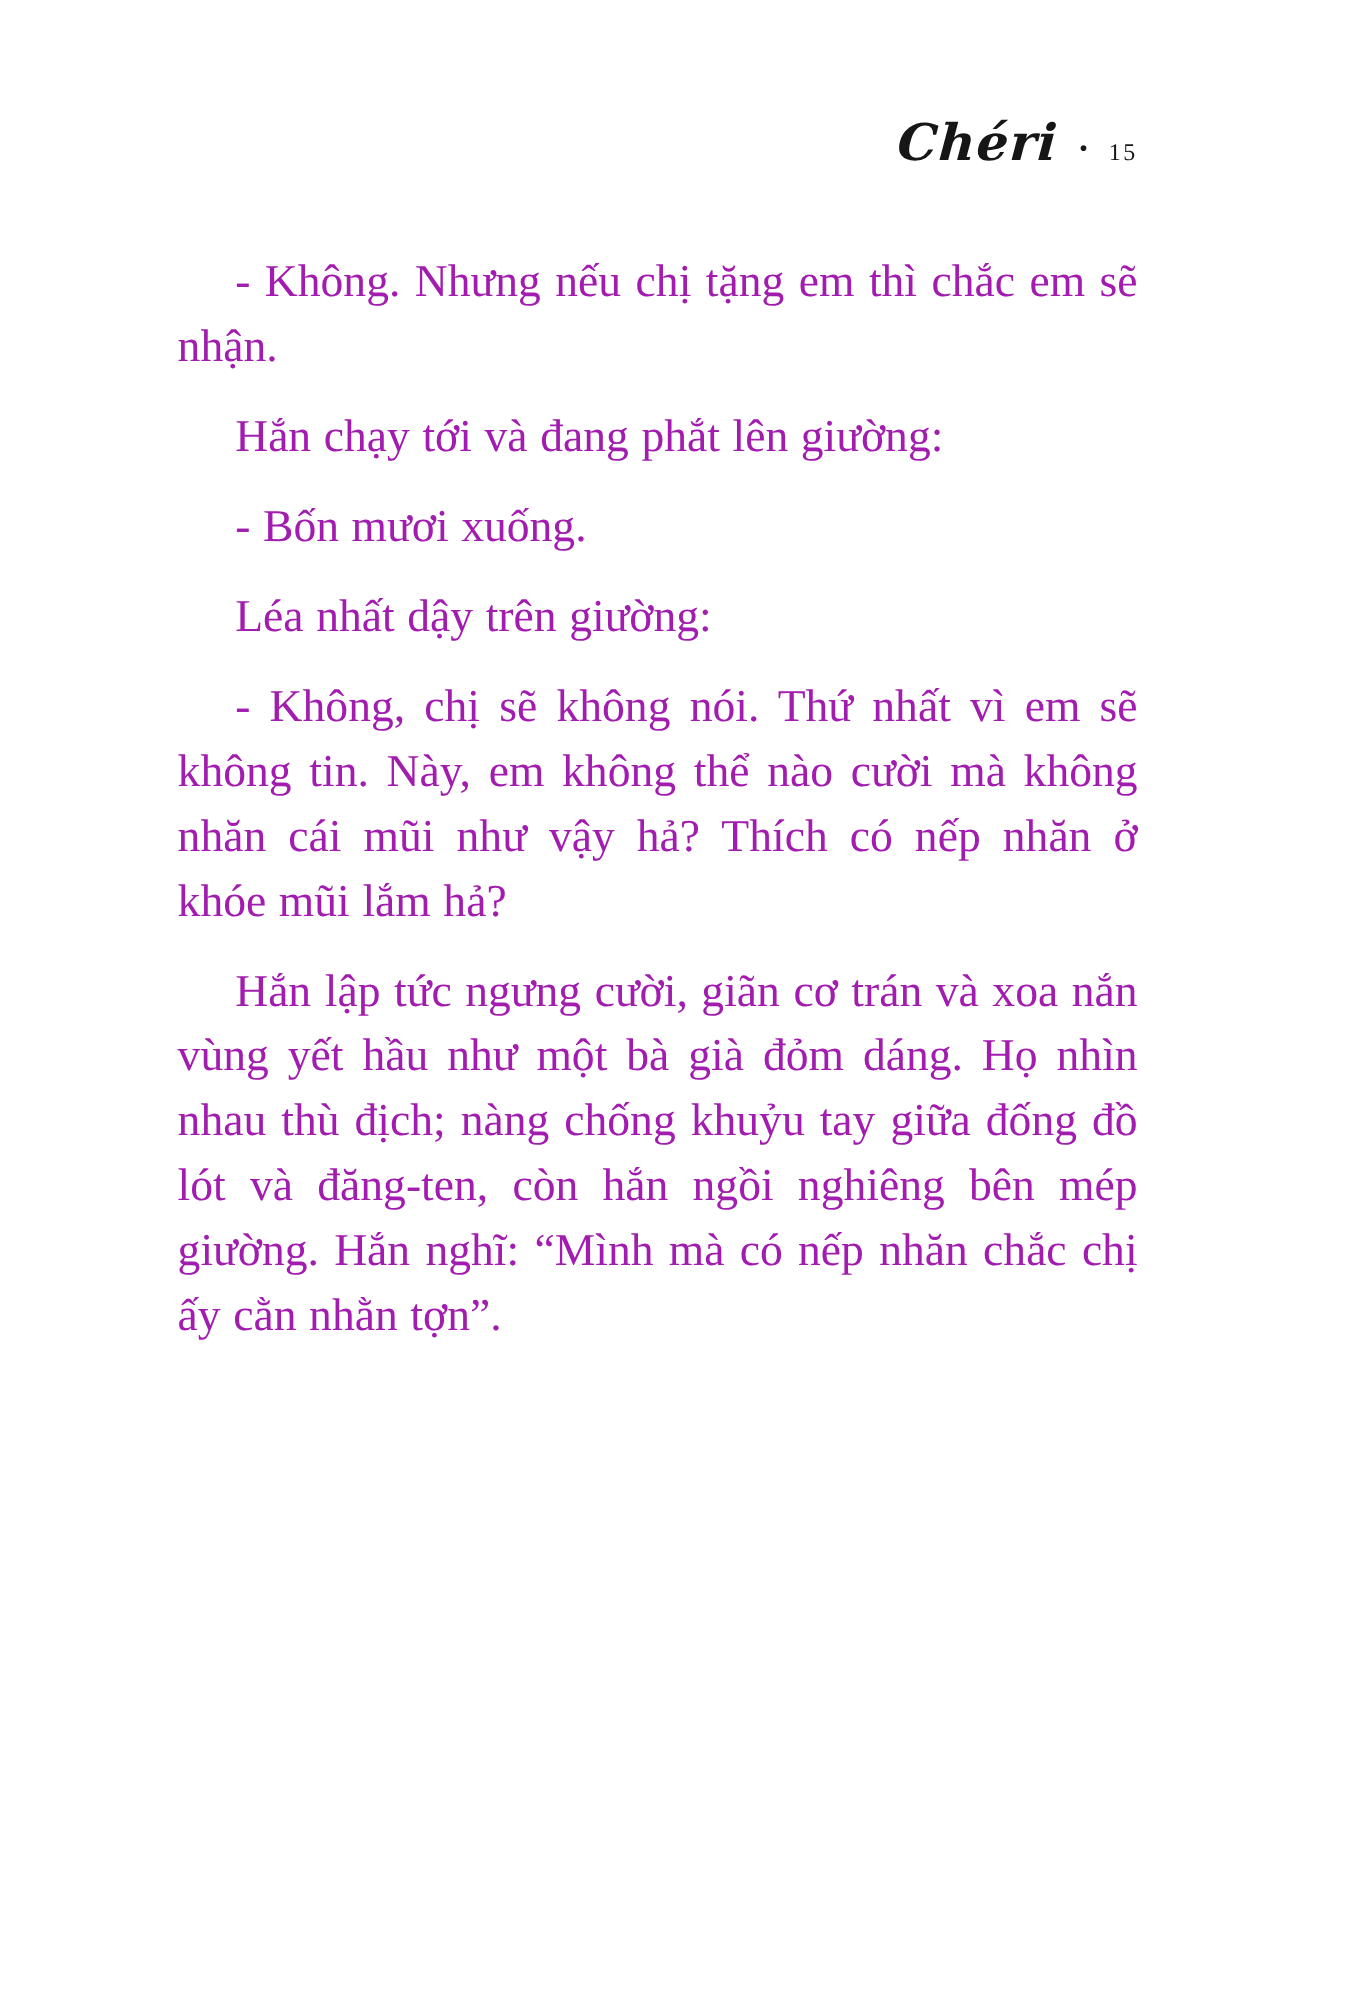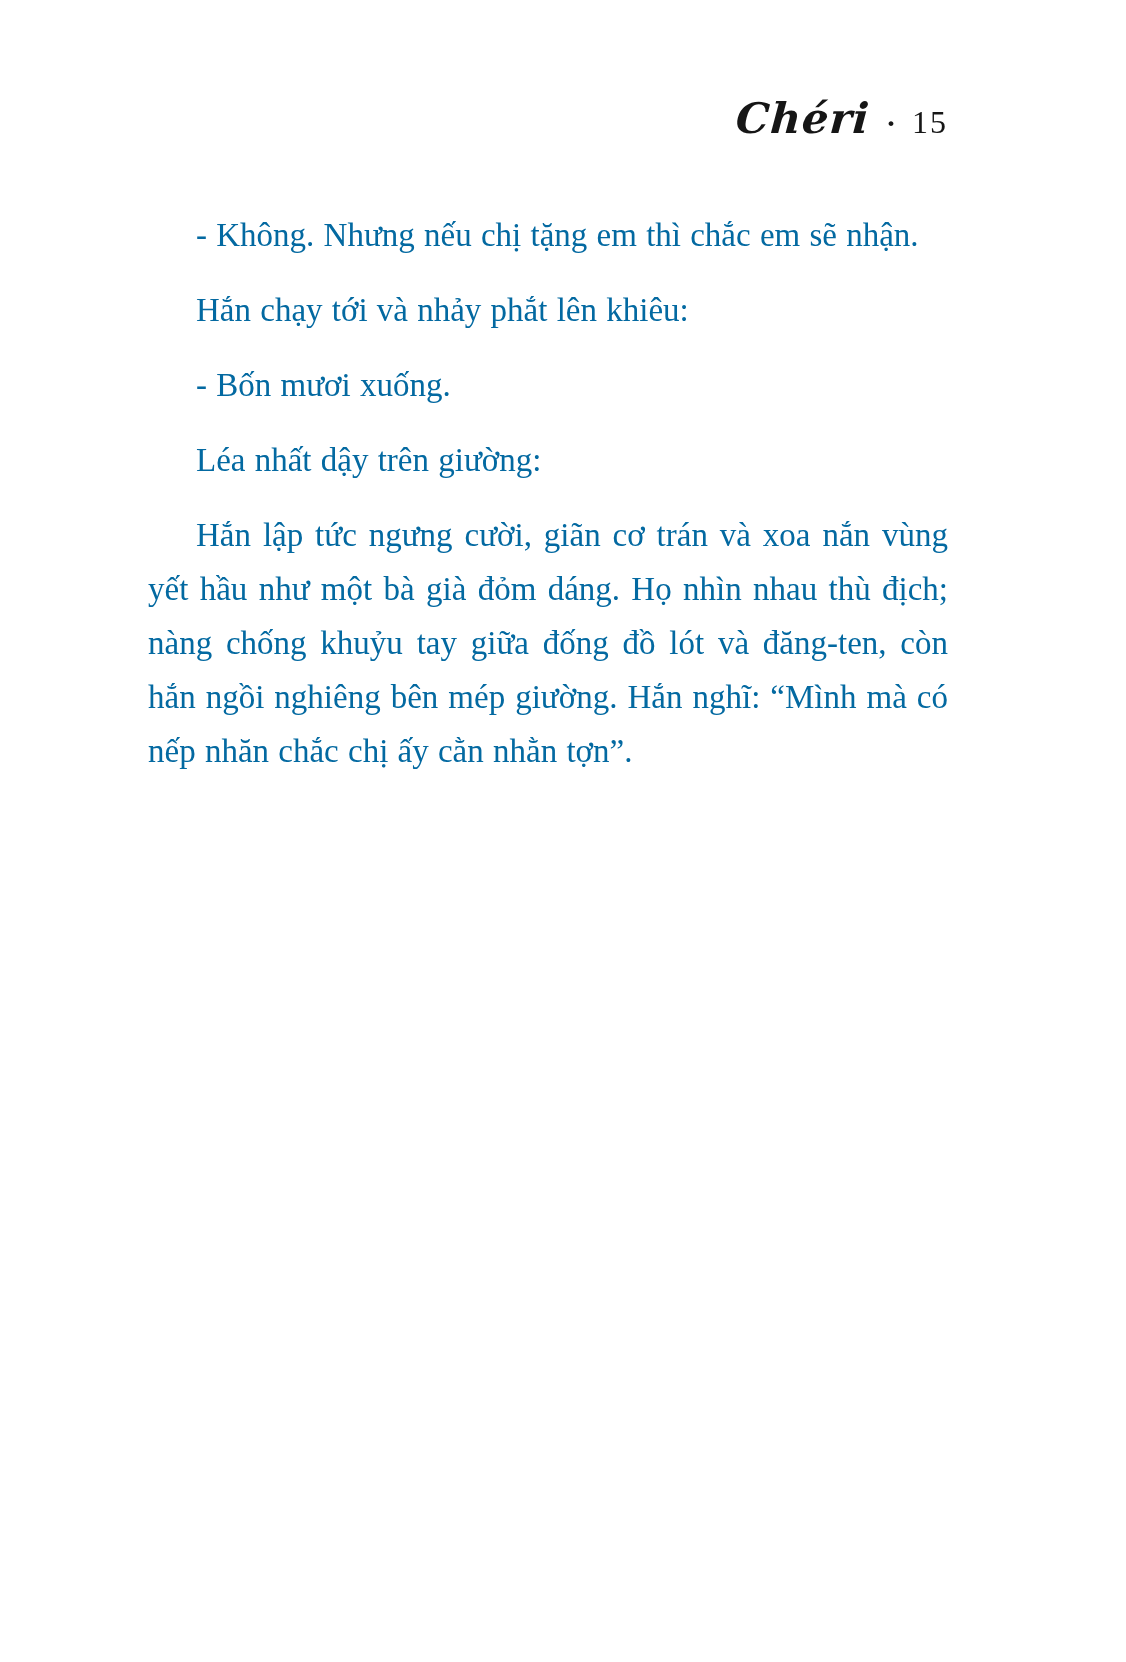--- a/index.html
+++ b/index.html
@@ -43,53 +43,54 @@
     line-height: 1;
   }
 
   .header-dot {
     font-size: 30px;
     font-weight: 700;
     line-height: 1;
   }
 
   .page-number {
-    font-size: 32px;
+    font-size: 20px;
     letter-spacing: 2px;
     line-height: 1;
   }
 
   .page-body {
     margin-top: 52px;
   }
 
   .page-body p {
-    font-size: 33px;
+    font-size: 38px;
     line-height: 54px;
     text-align: justify;
     text-indent: 48px;
-    color: #0369a1;
+    color: #a21caf;
     margin: 0 0 21px 0;
     word-spacing: 1px;
   }
 </style>
 </head>
 <body>
 
 <div class="page">
   <div class="text-column">
 
     <div class="header-row">
       <span class="running-title">Chéri</span>
       <span class="header-dot">·</span>
       <span class="page-number">15</span>
     </div>
 
     <div class="page-body">
       <p>- Không. Nhưng nếu chị tặng em thì chắc em sẽ nhận.</p>
-      <p>Hắn chạy tới và nhảy phắt lên khiêu:</p>
+      <p>Hắn chạy tới và đang phắt lên giường:</p>
       <p>- Bốn mươi xuống.</p>
       <p>Léa nhất dậy trên giường:</p>
+      <p>- Không, chị sẽ không nói. Thứ nhất vì em sẽ không tin. Này, em không thể nào cười mà không nhăn cái mũi như vậy hả? Thích có nếp nhăn ở khóe mũi lắm hả?</p>
       <p>Hắn lập tức ngưng cười, giãn cơ trán và xoa nắn vùng yết hầu như một bà già đỏm dáng. Họ nhìn nhau thù địch; nàng chống khuỷu tay giữa đống đồ lót và đăng-ten, còn hắn ngồi nghiêng bên mép giường. Hắn nghĩ: “Mình mà có nếp nhăn chắc chị ấy cằn nhằn tợn”.</p>
     </div>
 
   </div>
 </div>
 
 </body></html>

